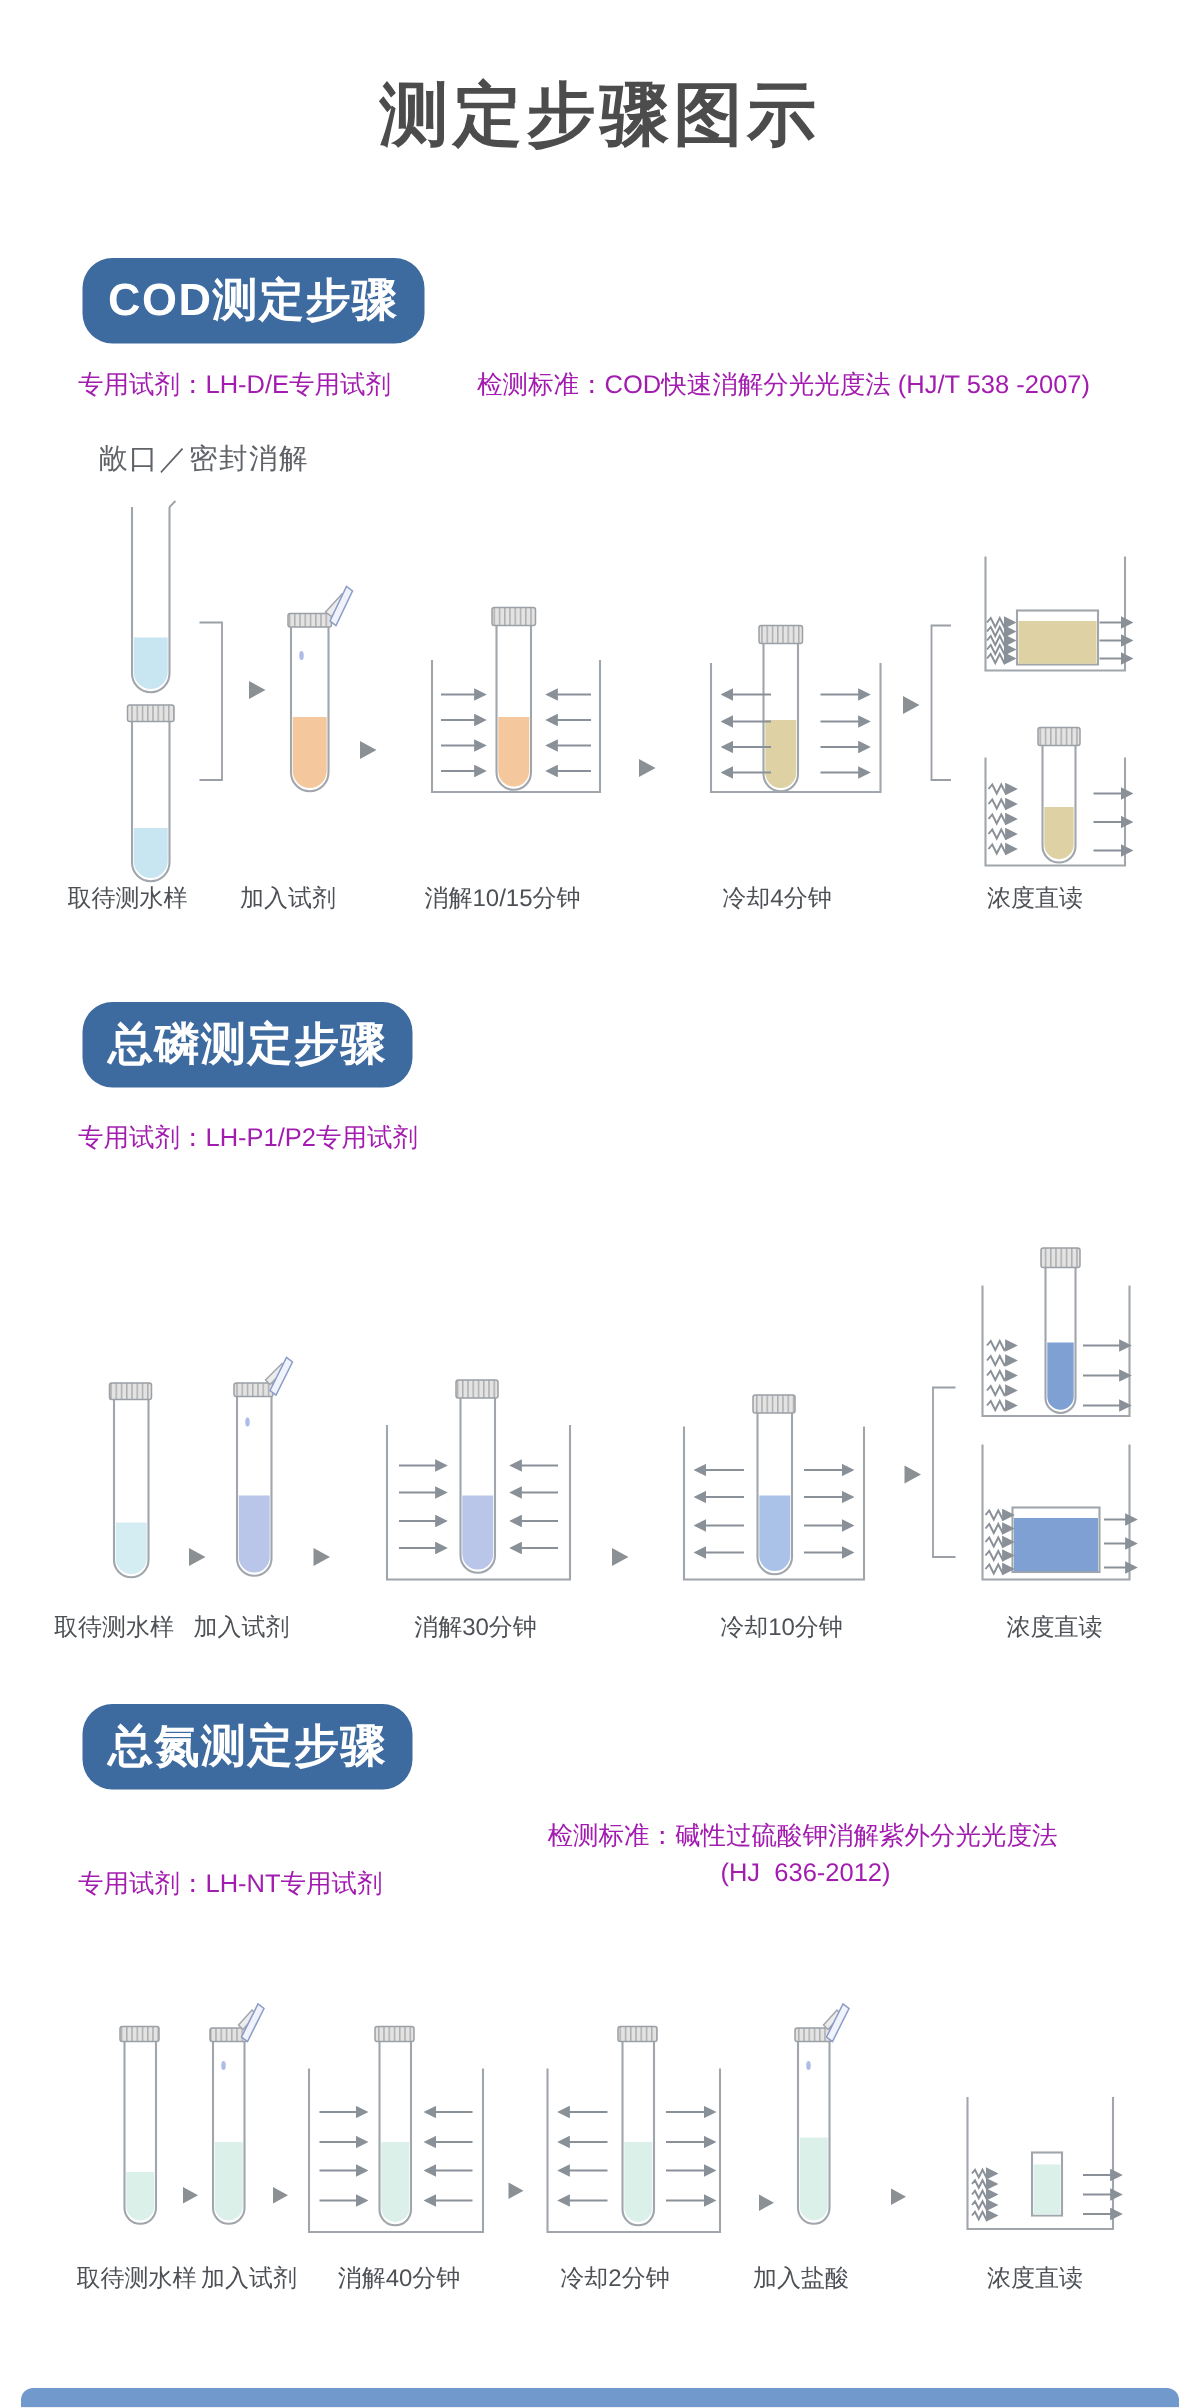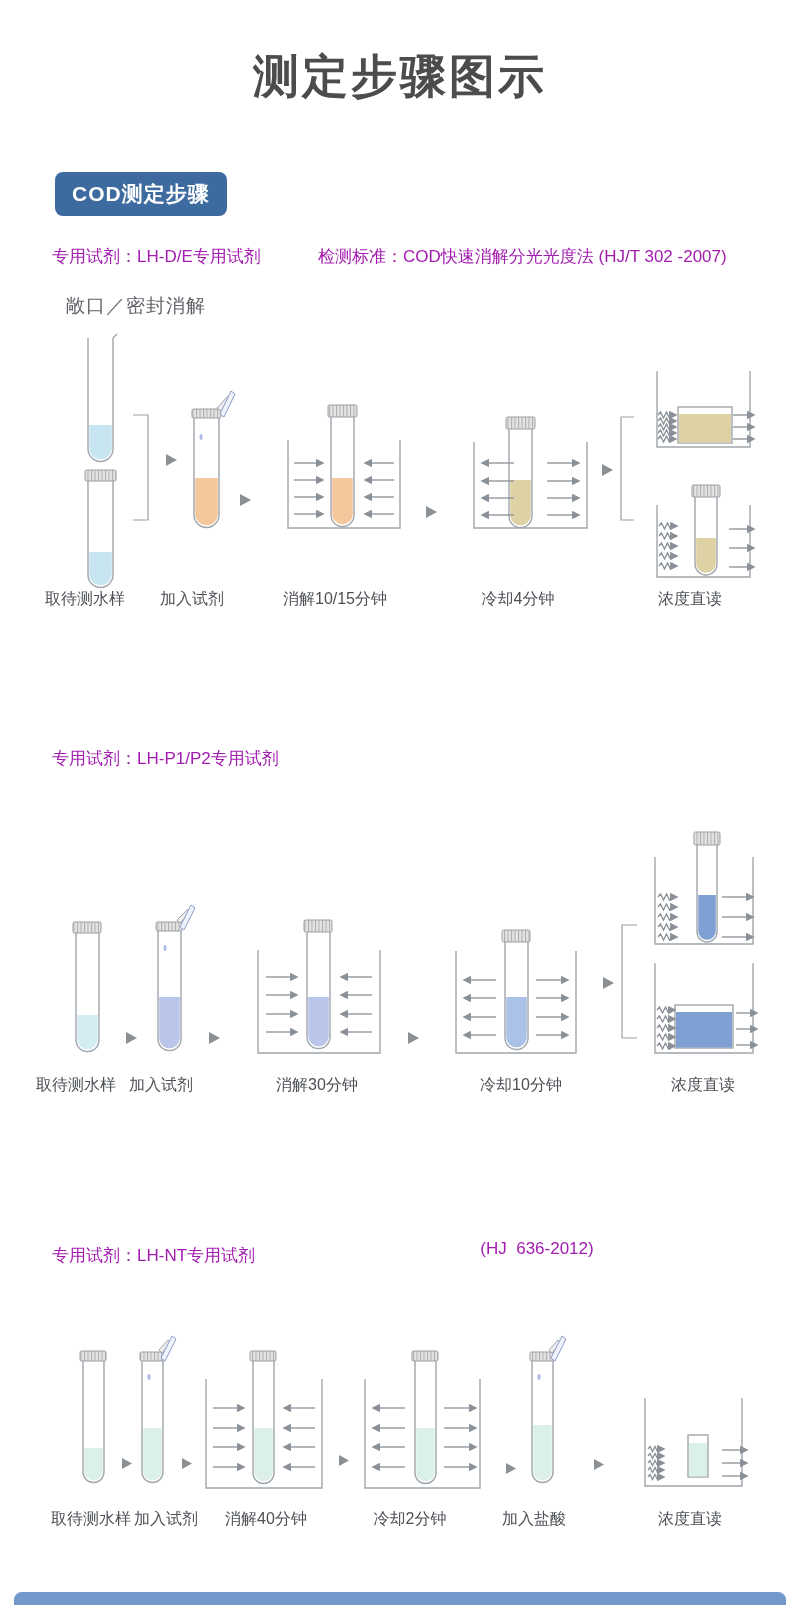--- a/index.html
+++ b/index.html
@@ -1,21 +1,21 @@
 <!DOCTYPE html>
 <html style="--badge-blue: #3d6a9f; --footer-blue: #7199cc; --arrow-gray: #8a9097; --outline-gray: #a0a6ac; --cod-sample: #c8e5f2; --cod-reagent: #f5c79c; --cod-digested: #ded2a4; --tp-sample: #d3edf3; --tp-reagent: #b9c6ea; --tp-digested: #aac2e8; --tp-read: #7fa0d2; --tn-liquid: #dcf0ea;"><head>
 <meta charset="utf-8">
 <style>
   html,body{margin:0;padding:0;background:#fff;}
   body{font-family:"Liberation Sans","DejaVu Sans",sans-serif;}
   #canvas{position:relative;width:800px;height:1605px;margin:0 auto;background:#fff;overflow:hidden;}
   .title{position:absolute;top:46px;left:0;width:100%;margin:0;text-align:center;
          font-size:46px;font-weight:600;color:#4c4c4c;letter-spacing:3px;}
   .badge{position:absolute;left:55px;background:var(--badge-blue,#3d6a9f);color:#fff;
-         font-size:21px;font-weight:bold;padding:8px 17px;border-radius:8px;letter-spacing:1px;}
+         font-size:30px;font-weight:bold;padding:8px 17px;border-radius:20px;letter-spacing:1px;}
   .meta{position:absolute;font-size:17px;color:#a21caf;white-space:nowrap;}
   .std2{white-space:pre;transform:translateX(-50%);}
   .note{position:absolute;font-size:19px;color:#5f6368;letter-spacing:1px;}
   .step-label{position:absolute;transform:translateX(-50%);font-size:16px;color:#4d5156;white-space:nowrap;}
   .footer-bar{position:absolute;left:14px;top:1592px;width:772px;height:13px;
               background:var(--footer-blue,#7199cc);border-radius:8px 8px 0 0;}
   .band{position:absolute;left:0;}
   svg .vessel{fill:none;stroke:var(--outline-gray,#a0a6ac);stroke-width:1.4;}
   svg .tube-body{fill:#fff;stroke:var(--outline-gray,#a0a6ac);stroke-width:1.4;}
   svg .thin{fill:none;stroke:#9aa0a6;stroke-width:1.2;}
@@ -49,21 +49,21 @@
       <marker id="ah" viewBox="0 0 10 10" refX="7" refY="5" markerWidth="6.5" markerHeight="6.5" orient="auto-start-reverse">
         <path d="M0,0 L10,5 L0,10 Z" class="ah"></path>
       </marker>
     </defs>
   </svg>
 
   <h1 class="title">测定步骤图示</h1>
 
   <div class="badge" style="top:172px">COD测定步骤</div>
   <span class="meta" style="left:52px;top:245px">专用试剂：LH-D/E专用试剂</span>
-  <span class="meta" style="left:318px;top:245px">检测标准：COD快速消解分光光度法 (HJ/T 302 -2007)</span>
+  <span class="meta" style="left:318px;top:245px">检测标准：COD快速消解分光光度法 (HJ/T 538 -2007)</span>
   <span class="note" style="left:66px;top:293px">敞口／密封消解</span>
 
   <svg class="band" style="top:330px" width="800" height="280" viewBox="0 0 800 280">
 
     <g>
       <path class="tube-body" d="M88,8 L88,119 a12.5,12.5 0 0 0 25,0 L113,8"></path>
       <path class="thin" d="M113,8 L117,4"></path>
       <path class="liq-cod-sample" d="M89.2,95 L89.2,118 a11.3,11.3 0 0 0 22.6,0 L111.8,95 Z"></path>
     </g>
 
@@ -147,20 +147,21 @@
       <line class="arrow" x1="729" y1="237" x2="753" y2="237" marker-end="url(#ah)"></line>
     </g>
   </svg>
 
   <span class="step-label" style="left:85px;top:589px">取待测水样</span>
   <span class="step-label" style="left:192px;top:589px">加入试剂</span>
   <span class="step-label" style="left:335px;top:589px">消解10/15分钟</span>
   <span class="step-label" style="left:518px;top:589px">冷却4分钟</span>
   <span class="step-label" style="left:690px;top:589px">浓度直读</span>
 
+  <div class="badge" style="top:668px">总磷测定步骤</div>
   <span class="meta" style="left:52px;top:747px">专用试剂：LH-P1/P2专用试剂</span>
 
   <svg class="band" style="top:810px" width="800" height="250" viewBox="0 0 800 250">
     <g>
       <path class="tube-body" d="M76,123 L76,230 a11.5,11.5 0 0 0 23,0 L99,123"></path>
       <path class="liq-tp-sample" d="M77.2,205 L77.2,229 a10.3,10.3 0 0 0 20.6,0 L97.8,205 Z"></path>
       <rect class="cap" x="73" y="112" width="28" height="11" rx="1.5"></rect>
     </g>
     <polygon class="step-arrow" points="126,222 137,228 126,234"></polygon>
     <g>
@@ -231,21 +232,23 @@
       <line class="arrow" x1="736" y1="235" x2="756" y2="235" marker-end="url(#ah)"></line>
     </g>
   </svg>
 
   <span class="step-label" style="left:76px;top:1075px">取待测水样</span>
   <span class="step-label" style="left:161px;top:1075px">加入试剂</span>
   <span class="step-label" style="left:317px;top:1075px">消解30分钟</span>
   <span class="step-label" style="left:521px;top:1075px">冷却10分钟</span>
   <span class="step-label" style="left:703px;top:1075px">浓度直读</span>
 
+  <div class="badge" style="top:1136px">总氮测定步骤</div>
   <span class="meta" style="left:52px;top:1244px">专用试剂：LH-NT专用试剂</span>
+  <span class="meta" style="left:365px;top:1212px">检测标准：碱性过硫酸钾消解紫外分光光度法</span>
   <span class="meta std2" style="left:537px;top:1239px">(HJ  636-2012)</span>
 
   <svg class="band" style="top:1320px" width="800" height="180" viewBox="0 0 800 180">
     <g>
       <path class="tube-body" d="M83,41 L83,152 a10.5,10.5 0 0 0 21,0 L104,41"></path>
       <path class="liq-tn" d="M84.2,128 L84.2,151 a9.3,9.3 0 0 0 18.6,0 L102.8,128 Z"></path>
       <rect class="cap" x="80" y="31" width="26" height="10" rx="1.5"></rect>
     </g>
     <polygon class="step-arrow" points="122,138 132,143.5 122,149"></polygon>
     <g>

